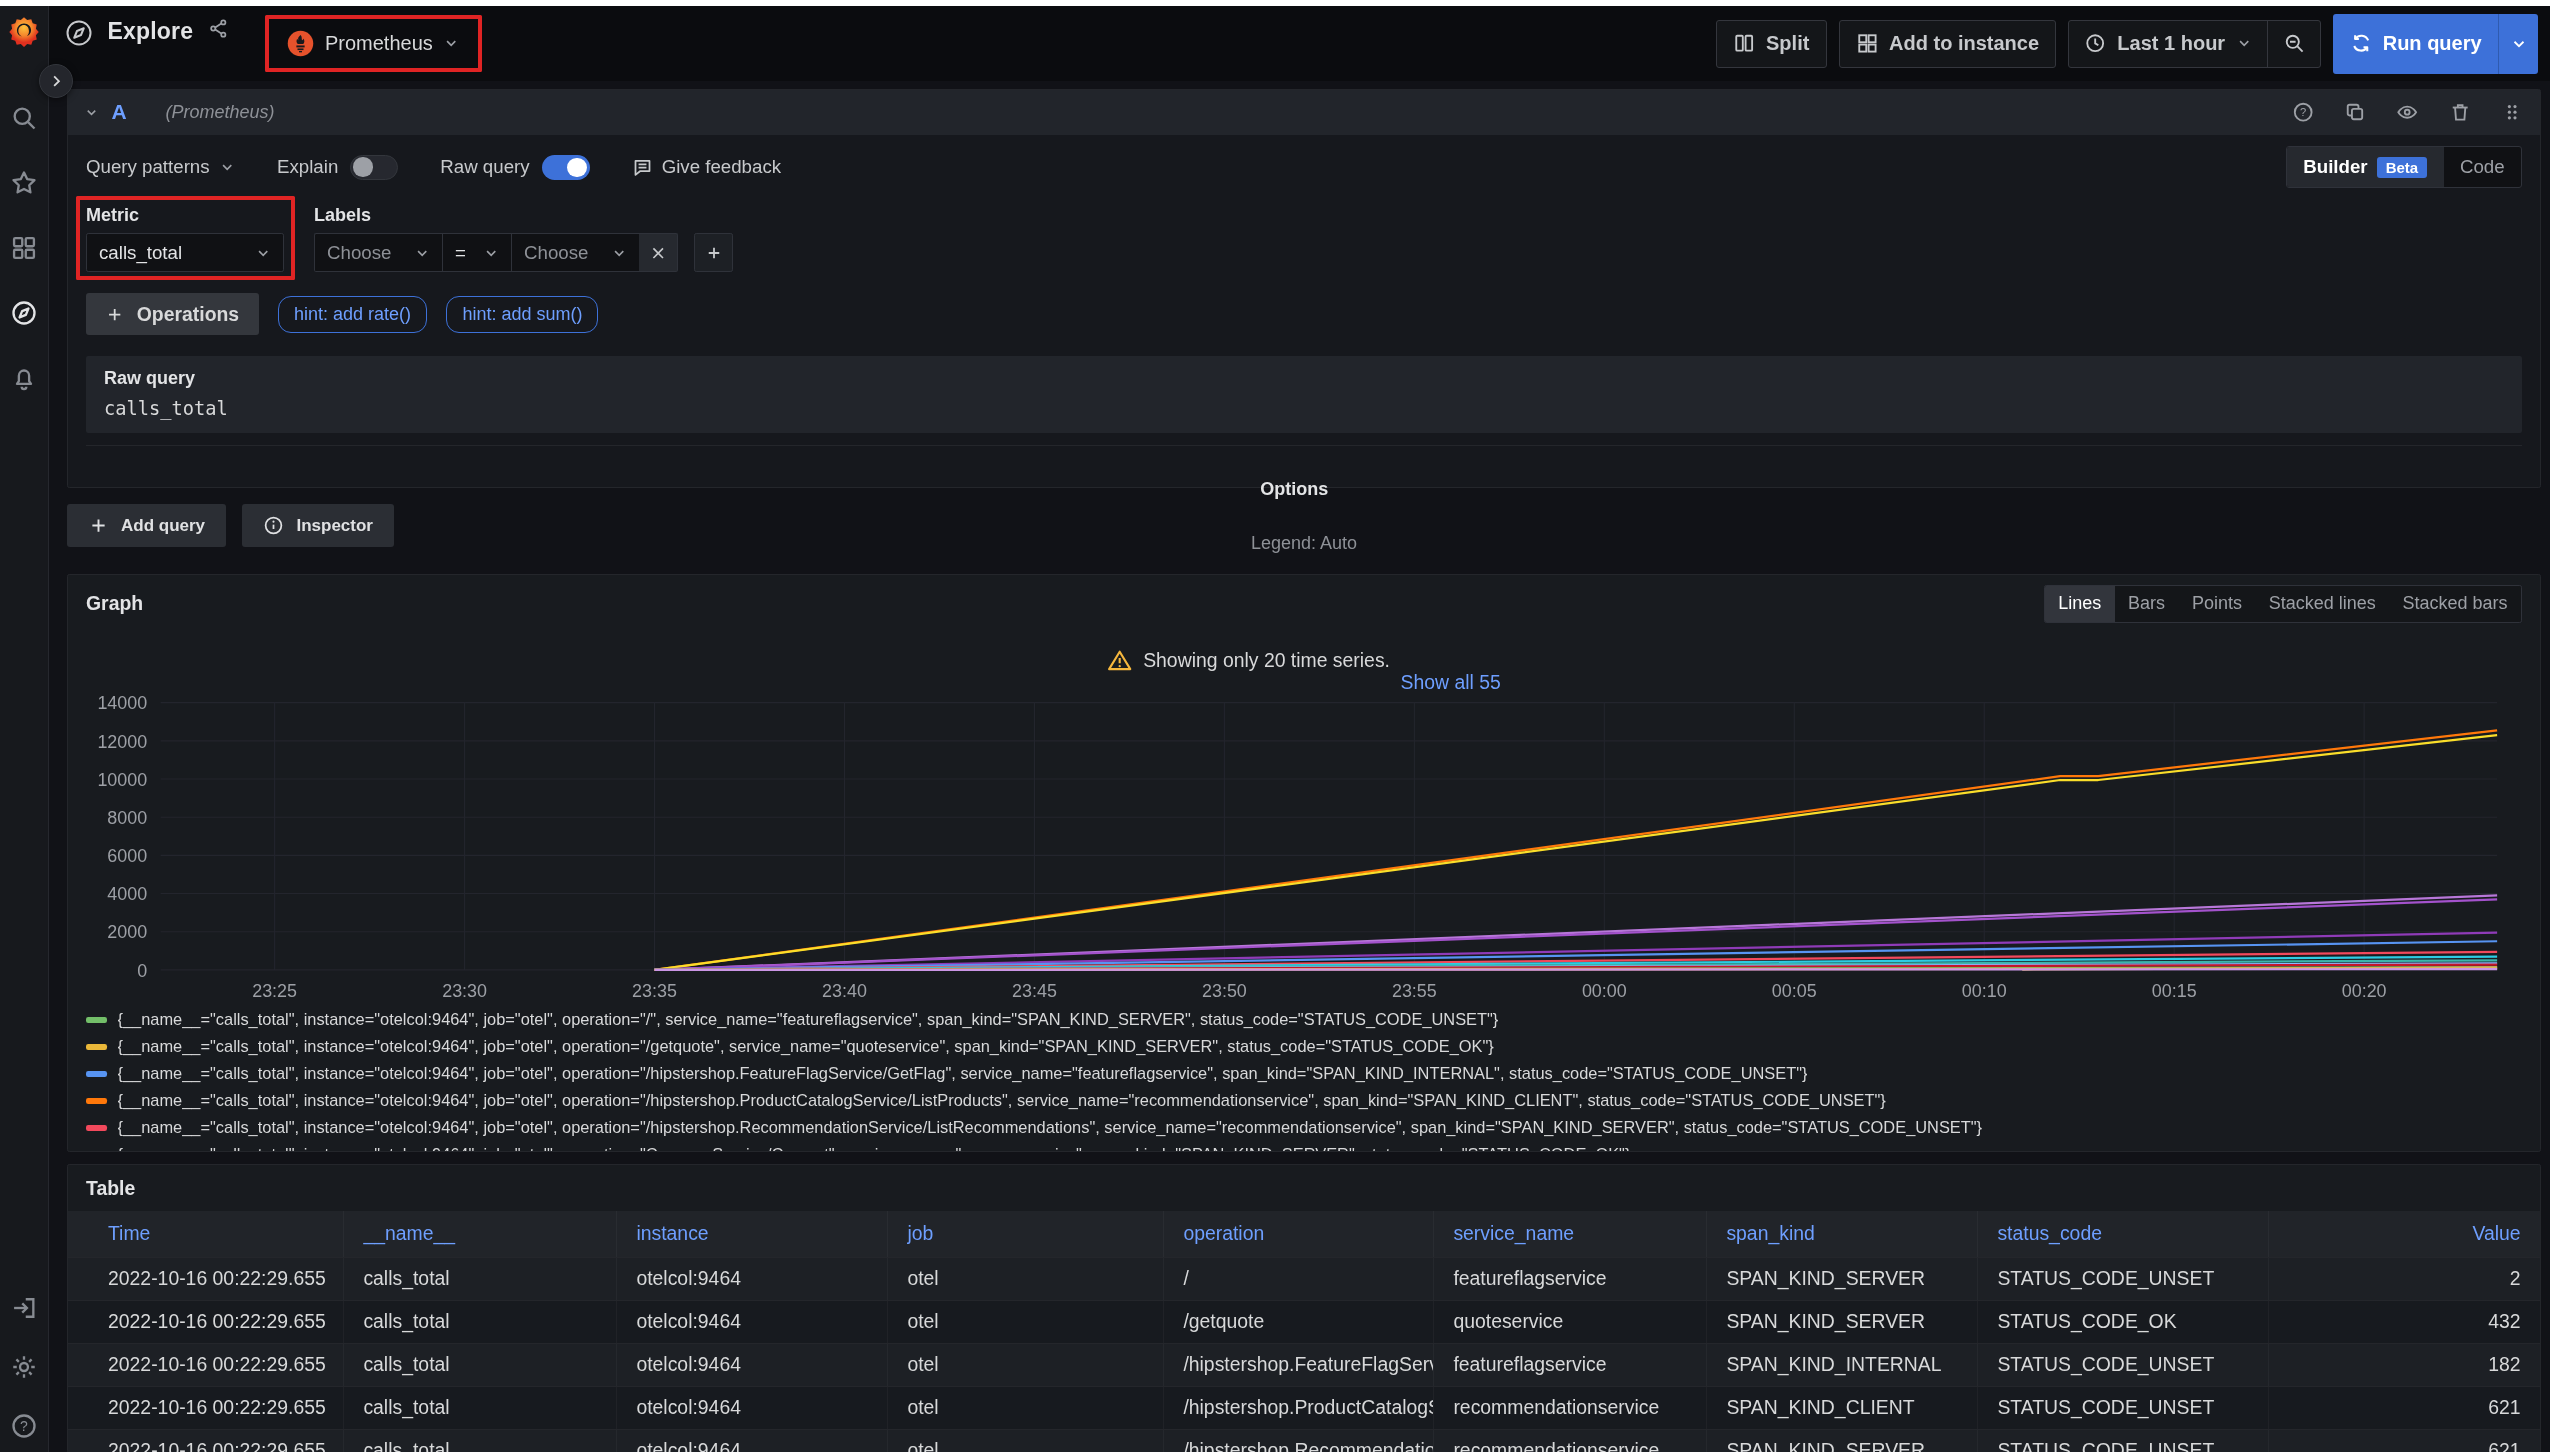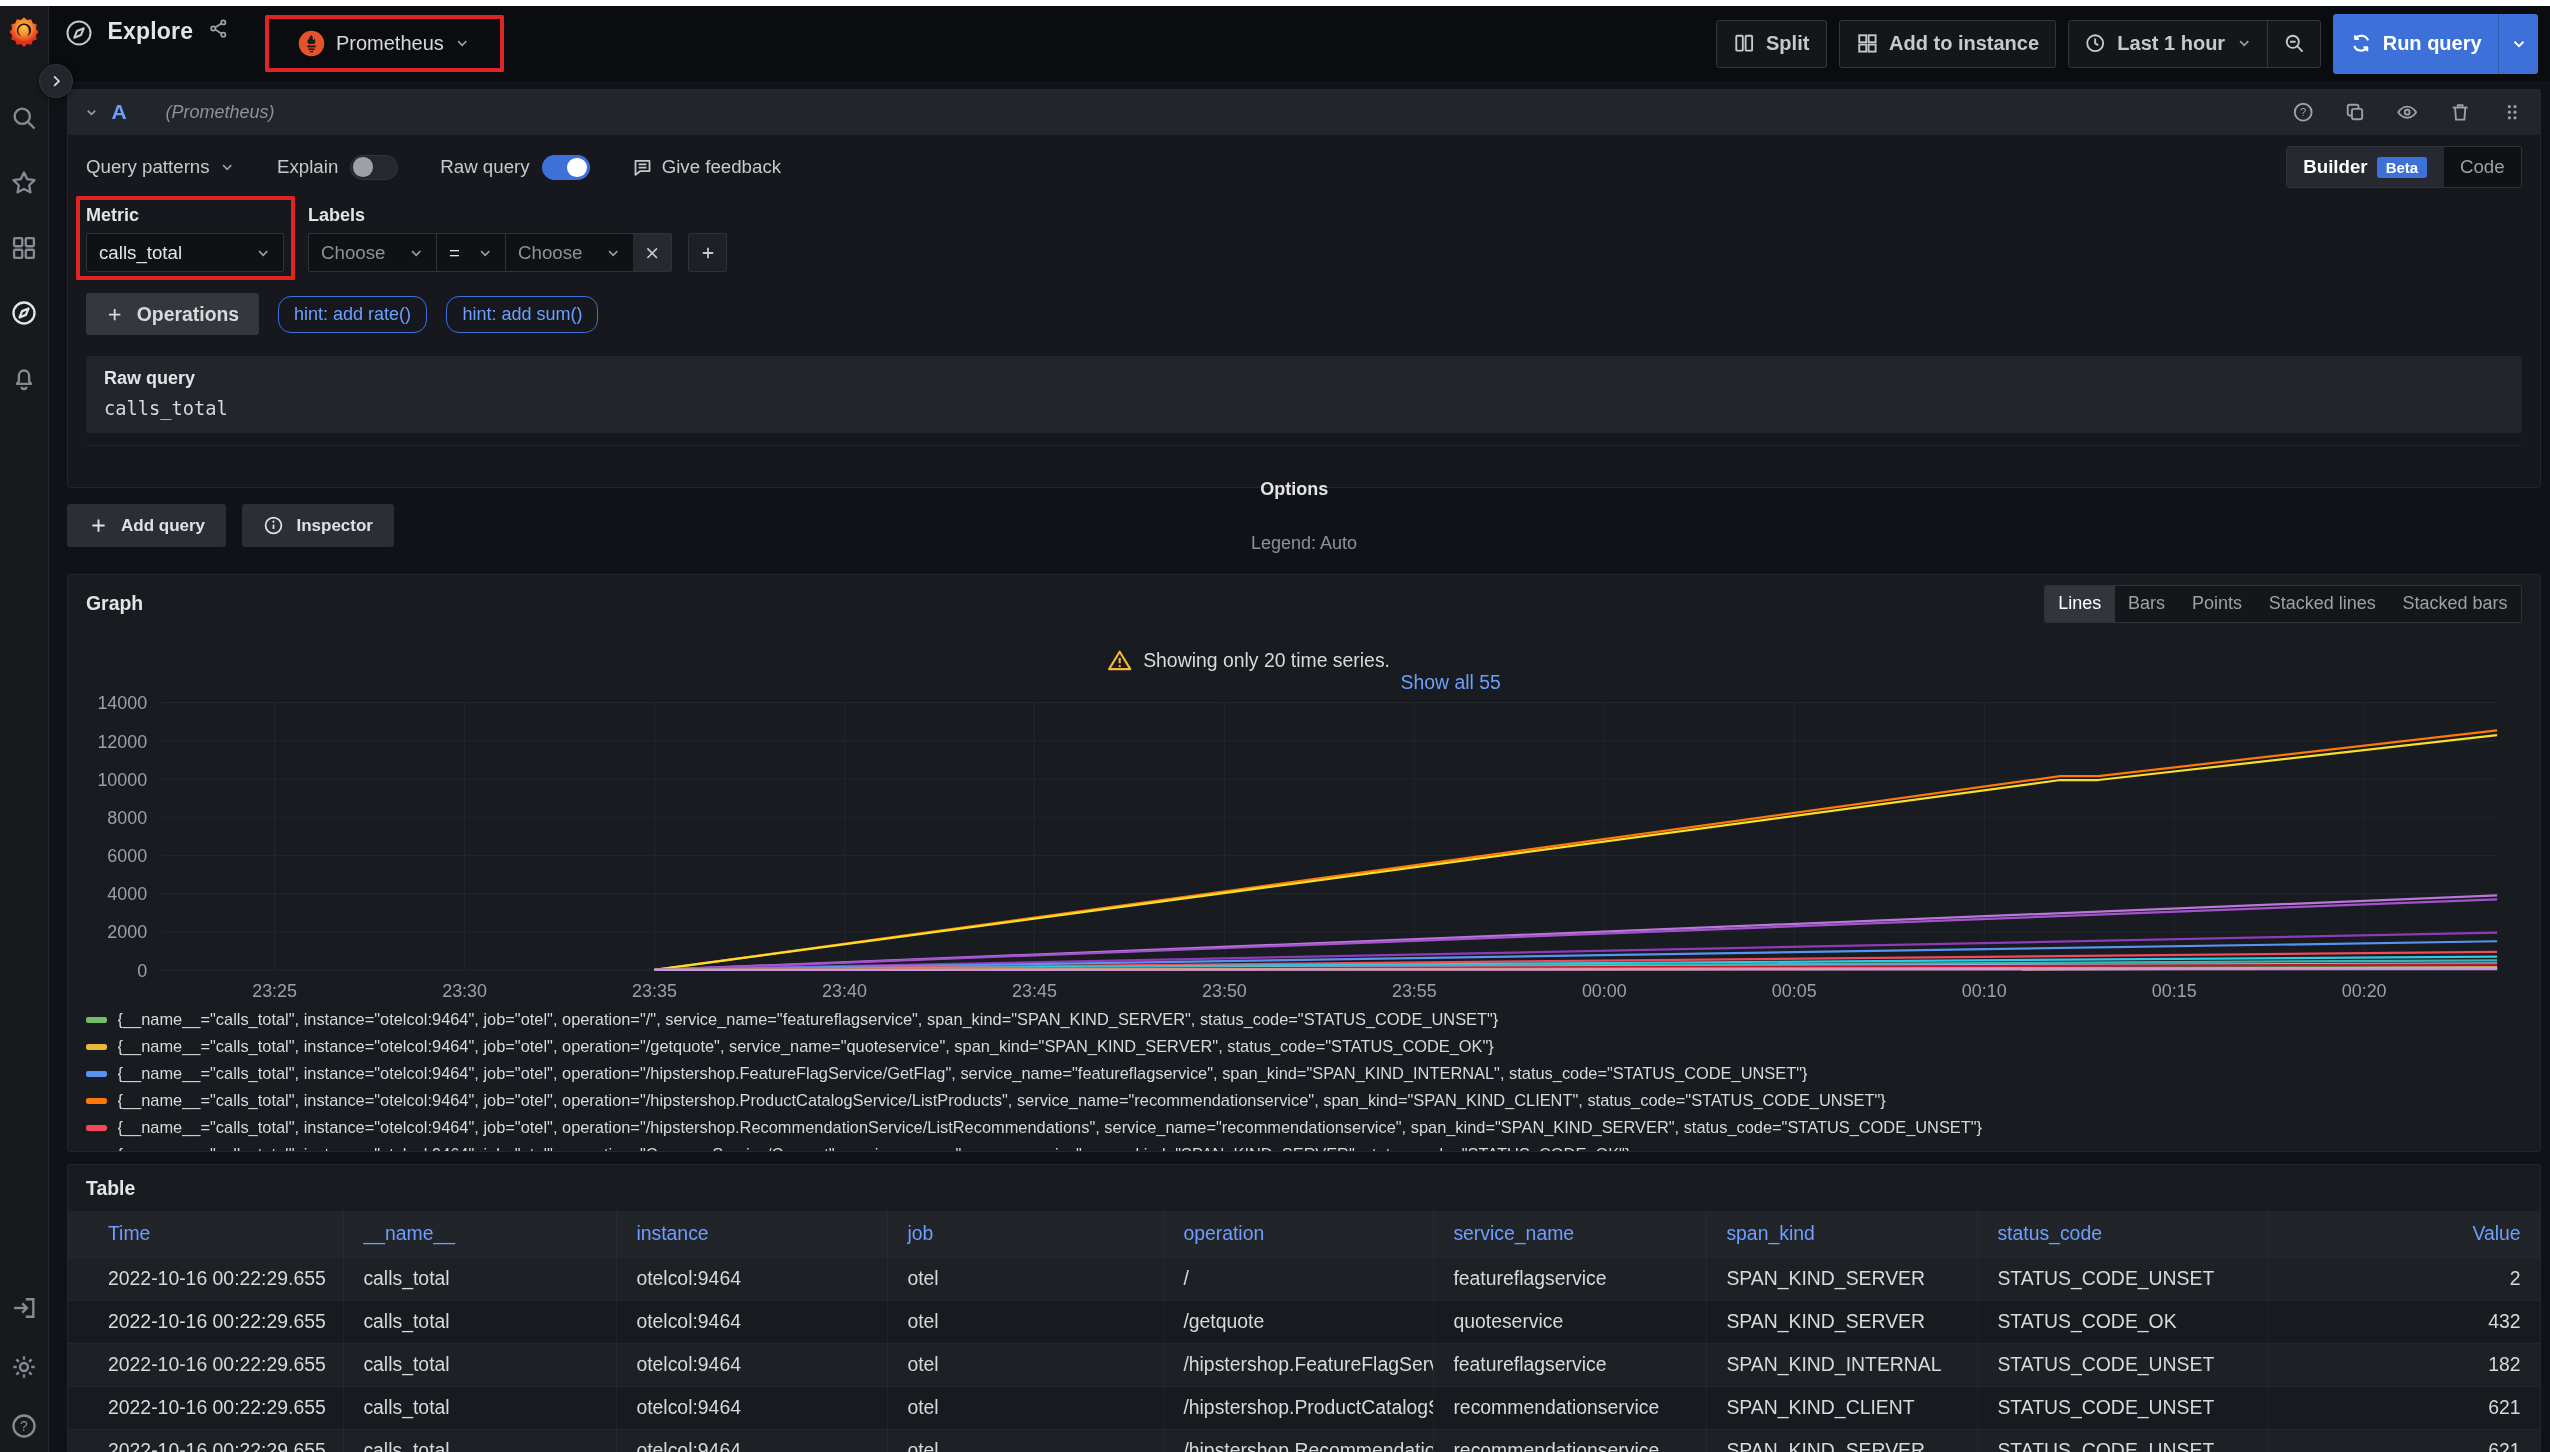--- a/index.html
+++ b/index.html
@@ -16,21 +16,21 @@
   .sicon.active { color:#e3e4e6; }
   .expand-btn { position:absolute; left:39px; top:58px; width:34px; height:34px; border-radius:50%; background:#24262c; border:1.5px solid #33363c; color:#d8d9da; display:flex; align-items:center; justify-content:center; z-index:50; box-shadow:0 1.5px 6px rgba(0,0,0,.5); }
   .expand-btn svg { width:16.4px; height:16.4px; }
 
   
   .navbar { position:absolute; left:49px; right:0; top:6px; height:75px; background:#0b0c0f; display:flex; align-items:center; padding:0 12px 0 15px; z-index:30; }
   .nav-left { display:flex; gap:13.4px; }
   .explore-icon { width:30px; height:30px; color:#c7c9cc; }
   .page-title { font-size:23px; font-weight:bold; color:#e3e4e6; letter-spacing:0.2px; }
   .share-icon { width:21px; height:21px; color:#9da0a6; margin-left:1.5px; }
-  .ds-picker { margin-left:27px; position:relative; display:flex; align-items:center; gap:10.5px; padding:12px 29px; }
+  .ds-picker { margin-left:27px; position:relative; display:flex; align-items:center; gap:10.5px; padding:12px 18px; }
   .prom-logo { width:27px; height:27px; }
   .ds-name { font-size:20px; color:#d8d9da; }
   .caret { width:16.4px; height:16.4px; color:#9da0a6; }
   .annotation-box { position:absolute; border:4.5px solid #e02424; border-radius:1.5px; pointer-events:none; z-index:55; }
   .ds-picker .annotation-box { inset:-3px -4.5px; }
   .nav-right { margin-left:auto; display:flex; align-items:center; gap:12px; }
   .nav-btn { height:48px; display:flex; align-items:center; gap:10.5px; padding:0 16.4px; background:#141619; border:1.5px solid #34363d; border-radius:3px; color:#c7c9cc; font-size:20px; font-weight:bold; }
   .nav-btn svg { width:22.4px; height:22.4px; }
   .btn-group { display:flex; align-items:stretch; height:48px; border:1.5px solid #34363d; border-radius:3px; overflow:hidden; background:#141619; }
   .btn-group .seg { display:flex; align-items:center; gap:10.5px; padding:0 15px; color:#c7c9cc; font-size:20px; font-weight:bold; }
@@ -63,21 +63,21 @@
   .toggle.on { background:#3d71d9; }
   .toggle.on .knob { position:absolute; right:3px; top:3px; width:19.4px; height:19.4px; border-radius:50%; background:#ffffff; }
   .feedback { display:flex; align-items:center; gap:9px; margin-left:42px; color:#c7c9cc; }
   .feedback svg { width:21px; height:21px; }
   .mode-toggle { margin-left:auto; display:flex; align-items:center; border:1.5px solid #2f323a; border-radius:3px; background:#101114; height:42px; overflow:hidden; }
   .mode-toggle .mseg { display:flex; align-items:center; gap:9px; padding:0 16.4px; height:100%; font-size:18.7px; }
   .mseg.active { background:#26292f; color:#ffffff; font-weight:bold; }
   .mseg.inactive { color:#9da0a6; }
   .beta-badge { background:#3d71d9; color:#fff; font-size:15px; font-weight:bold; padding:2.2px 9px; border-radius:3px; }
 
-  .metric-row { display:flex; align-items:center; gap:24px; margin-top:18px; }
+  .metric-row { display:flex; align-items:center; gap:30px; margin-top:18px; }
   .field-label { font-size:18px; font-weight:bold; color:#e3e4e6; margin-bottom:7.5px; display:block; }
   .metric-group { position:relative; }
   .metric-group .annotation-box { inset:-9px -10.5px -7.5px -10.5px; }
   .select { height:39px; background:#101114; border:1.5px solid #2f323a; border-radius:2.2px; display:flex; align-items:center; justify-content:space-between; padding:0 12px; gap:13.4px; font-size:18.7px; }
   .select .val { color:#e3e4e6; }
   .select .ph { color:#8e9197; }
   .labels-strip { display:flex; align-items:flex-end; }
   .lab-join { display:flex; }
   .lab-join .select { border-radius:0; border-right-width:0; }
   .lab-join .select:first-child { border-radius:2.2px 0 0 2.2px; }

